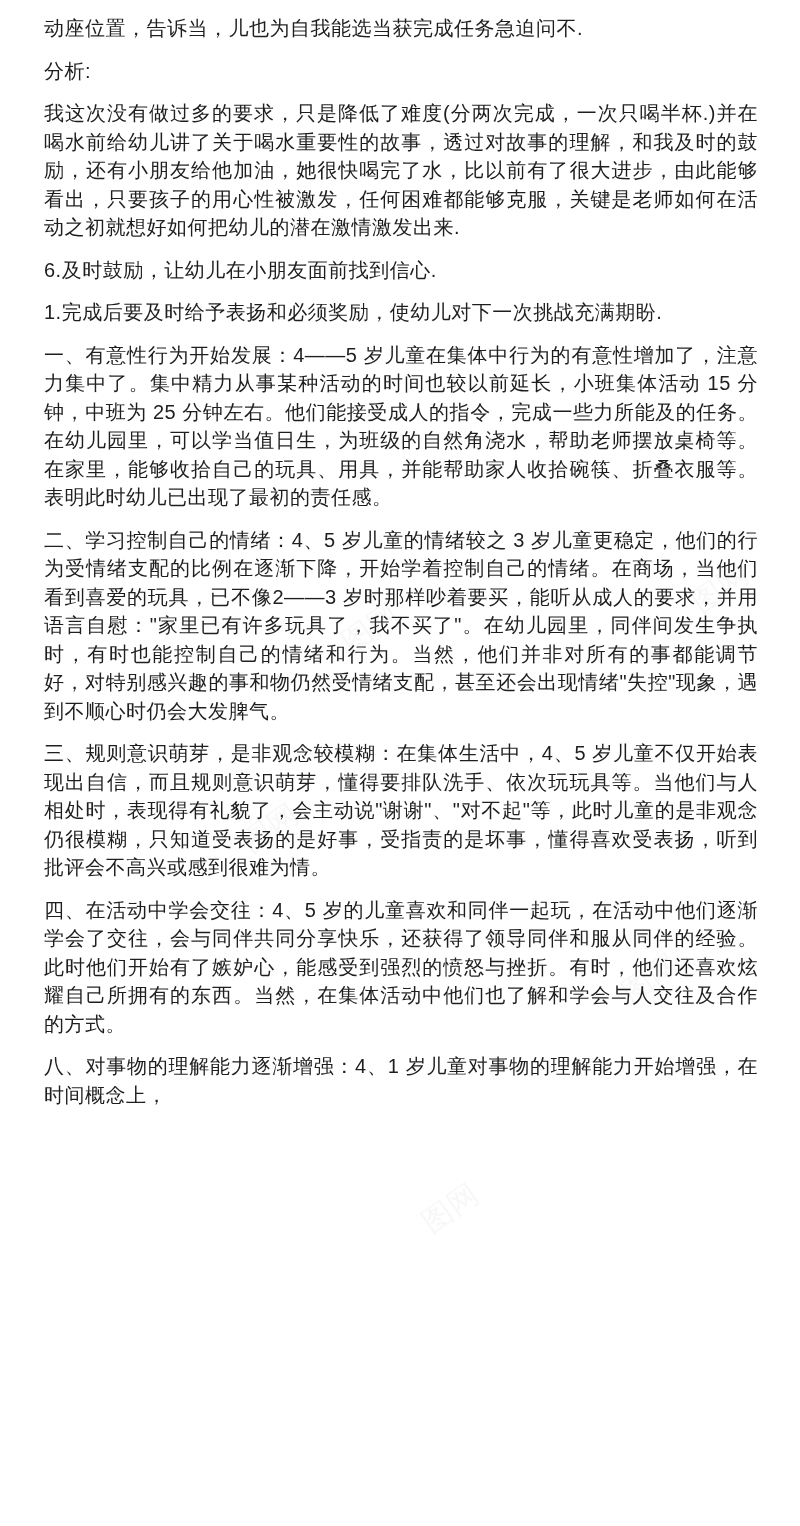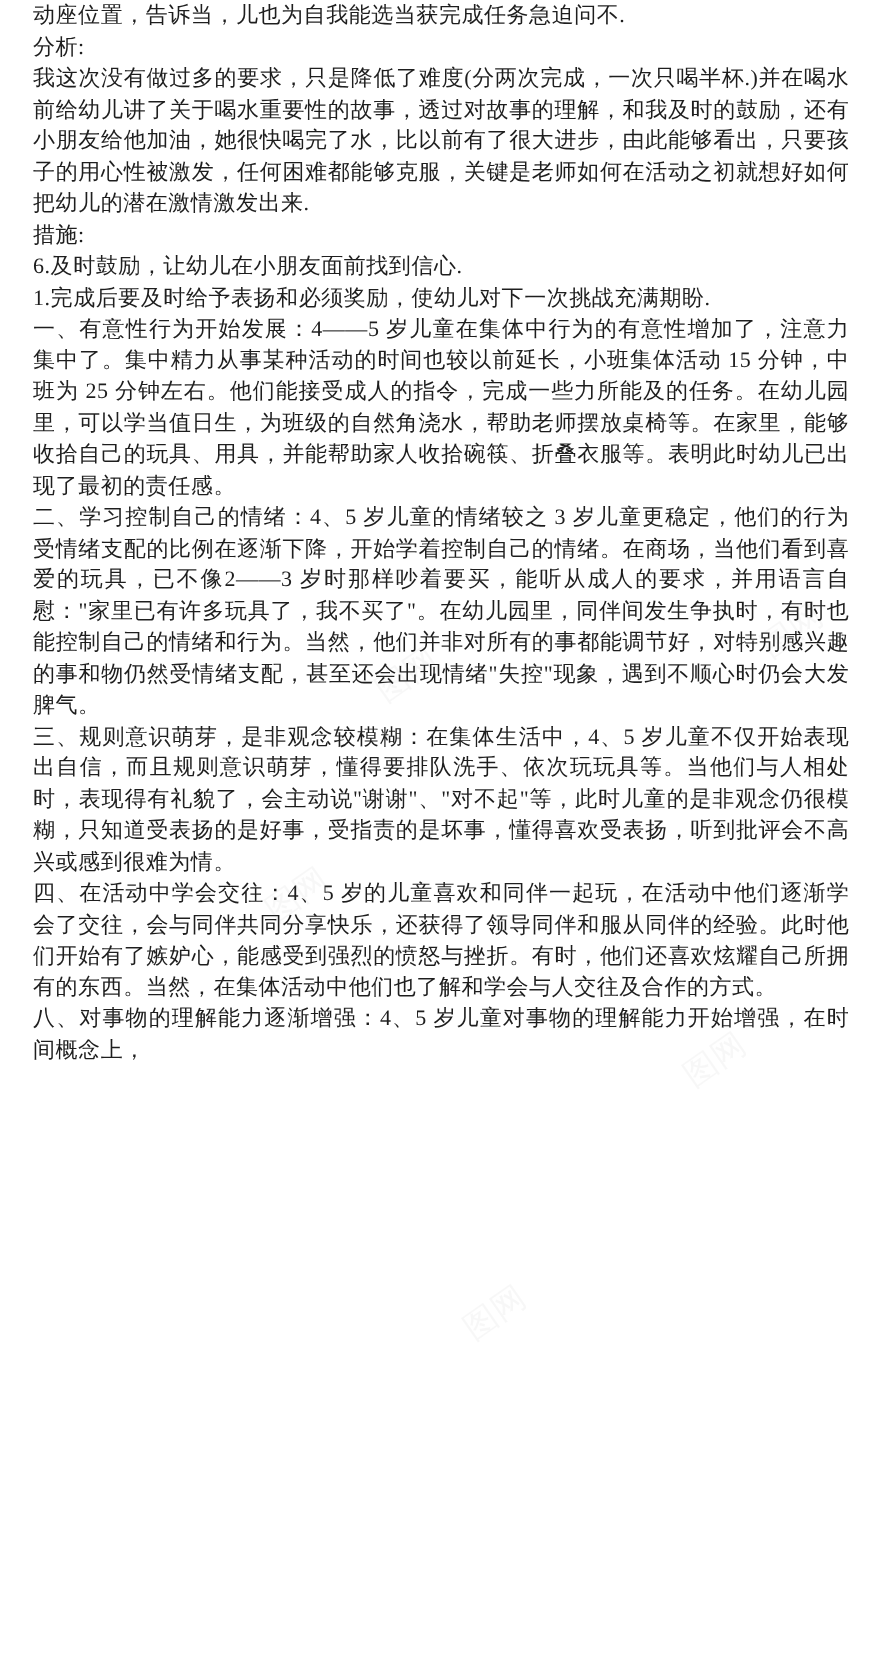--- a/index.html
+++ b/index.html
@@ -17,21 +17,21 @@
   .doc {
     position: relative;
     padding: 0 28px 0 30px;
     color: #1e1e1e;
     font-size: 20px;
     line-height: 28.5px;
     text-align: justify;
     text-justify: inter-ideograph;
     letter-spacing: 0.5px;
   }
-  .doc p { margin: 0; font-family: Liberation Serif, serif; }
+  .doc p { margin: 14px; }
   
   .clipped-line {
     margin-top: -20px;
     white-space: nowrap;
     overflow: hidden;
   }
   .intro-paragraph { margin-top: 47px; }
   .watermark {
     position: absolute;
     color: #8a8a8a;
@@ -53,22 +53,21 @@
 <div class="doc">
   <span class="watermark wm1">图网</span>
   <span class="watermark wm2">图网</span>
   <span class="watermark wm3">图网</span>
   <span class="watermark wm4">图网</span>
   <span class="watermark wm5">图网</span>
 
   <p class="clipped-line">动座位置，告诉当，儿也为自我能选当获完成任务急迫问不.</p>
   <p>分析:</p>
   <p class="intro-paragraph">我这次没有做过多的要求，只是降低了难度(分两次完成，一次只喝半杯.)并在喝水前给幼儿讲了关于喝水重要性的故事，透过对故事的理解，和我及时的鼓励，还有小朋友给他加油，她很快喝完了水，比以前有了很大进步，由此能够看出，只要孩子的用心性被激发，任何困难都能够克服，关键是老师如何在活动之初就想好如何把幼儿的潜在激情激发出来.</p>
-  <p>措施:</p>
   <p>6.及时鼓励，让幼儿在小朋友面前找到信心.</p>
   <p>1.完成后要及时给予表扬和必须奖励，使幼儿对下一次挑战充满期盼.</p>
   <p>一、有意性行为开始发展：4——5 岁儿童在集体中行为的有意性增加了，注意力集中了。集中精力从事某种活动的时间也较以前延长，小班集体活动 15 分钟，中班为 25 分钟左右。他们能接受成人的指令，完成一些力所能及的任务。在幼儿园里，可以学当值日生，为班级的自然角浇水，帮助老师摆放桌椅等。在家里，能够收拾自己的玩具、用具，并能帮助家人收拾碗筷、折叠衣服等。表明此时幼儿已出现了最初的责任感。</p>
   <p>二、学习控制自己的情绪：4、5 岁儿童的情绪较之 3 岁儿童更稳定，他们的行为受情绪支配的比例在逐渐下降，开始学着控制自己的情绪。在商场，当他们看到喜爱的玩具，已不像2——3 岁时那样吵着要买，能听从成人的要求，并用语言自慰："家里已有许多玩具了，我不买了"。在幼儿园里，同伴间发生争执时，有时也能控制自己的情绪和行为。当然，他们并非对所有的事都能调节好，对特别感兴趣的事和物仍然受情绪支配，甚至还会出现情绪"失控"现象，遇到不顺心时仍会大发脾气。</p>
   <p>三、规则意识萌芽，是非观念较模糊：在集体生活中，4、5 岁儿童不仅开始表现出自信，而且规则意识萌芽，懂得要排队洗手、依次玩玩具等。当他们与人相处时，表现得有礼貌了，会主动说"谢谢"、"对不起"等，此时儿童的是非观念仍很模糊，只知道受表扬的是好事，受指责的是坏事，懂得喜欢受表扬，听到批评会不高兴或感到很难为情。</p>
   <p>四、在活动中学会交往：4、5 岁的儿童喜欢和同伴一起玩，在活动中他们逐渐学会了交往，会与同伴共同分享快乐，还获得了领导同伴和服从同伴的经验。此时他们开始有了嫉妒心，能感受到强烈的愤怒与挫折。有时，他们还喜欢炫耀自己所拥有的东西。当然，在集体活动中他们也了解和学会与人交往及合作的方式。</p>
-  <p>八、对事物的理解能力逐渐增强：4、5 岁儿童对事物的理解能力开始增强，在时间概念上，</p>
+  <p>八、对事物的理解能力逐渐增强：4、1 岁儿童对事物的理解能力开始增强，在时间概念上，</p>
 
 </div>
 
 </body></html>

